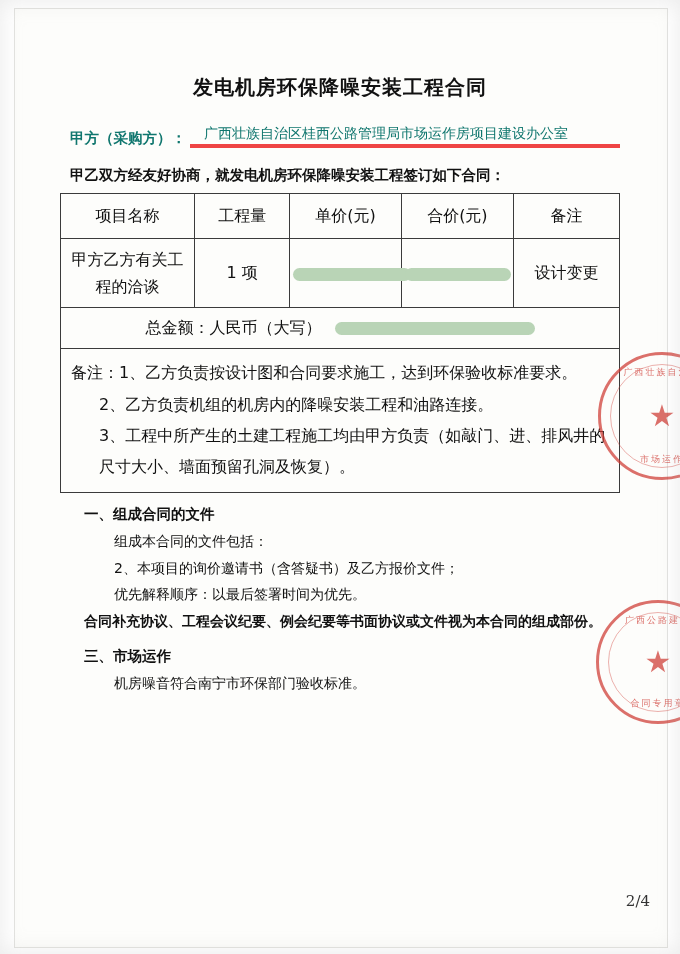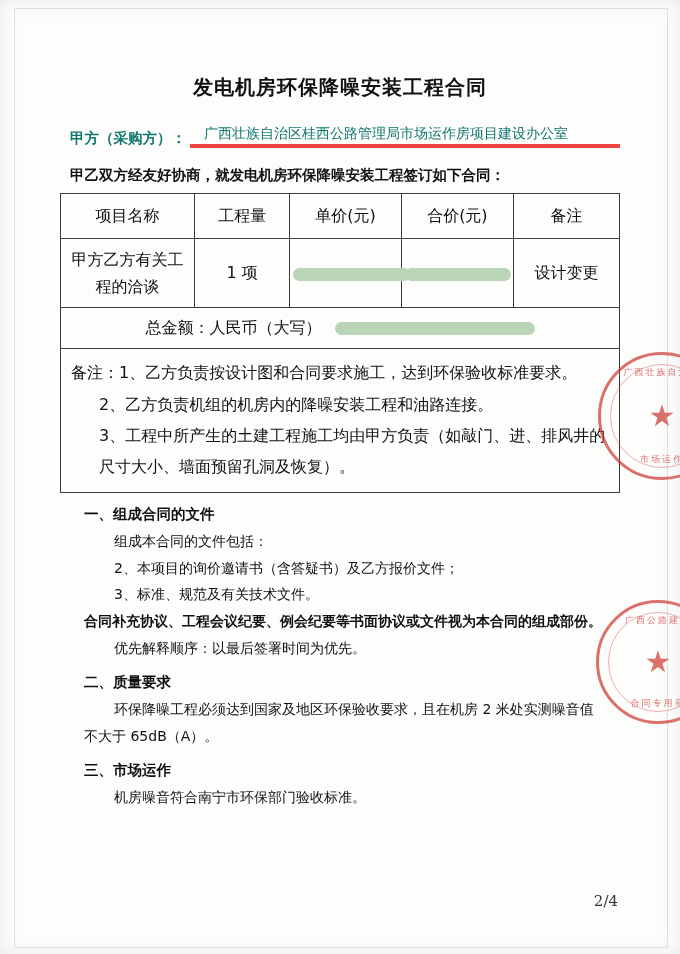--- a/index.html
+++ b/index.html
@@ -142,21 +142,21 @@
     margin: 0 0 0 40px;
   }
   .para.indent {
     margin-left: 54px;
   }
   .para.hang {
     margin-left: 24px;
   }
   .page-num {
     position: absolute;
-    right: 62px;
+    right: 30px;
     bottom: 44px;
     font-size: 15px;
     color: #333;
     font-family: "DejaVu Serif", "Liberation Serif", serif;
     z-index: 12;
   }
   
   .seal {
     position: absolute;
     border-radius: 50%;
@@ -266,30 +266,24 @@
             <span class="ind3">3、工程中所产生的土建工程施工均由甲方负责（如敲门、进、排风井的尺寸大小、墙面预留孔洞及恢复）。</span>
           </td>
         </tr>
       </tbody>
     </table>
 
     <div class="section">
       <div class="sec-title">一、组成合同的文件</div>
       <div class="para indent">组成本合同的文件包括：</div>
       <div class="para indent">2、本项目的询价邀请书（含答疑书）及乙方报价文件；</div>
-      <div class="para indent">3、标准、规范及有关技术文件。</div>
+      <div class="para indent">优先解释顺序：以最后签署时间为优先。</div>
       <div class="para hang" style="font-weight:bold">合同补充协议、工程会议纪要、例会纪要等书面协议或文件视为本合同的组成部份。</div>
-      <div class="para indent">优先解释顺序：以最后签署时间为优先。</div>
     </div>
 
-    <div class="section">
-      <div class="sec-title">二、质量要求</div>
-      <div class="para indent">环保降噪工程必须达到国家及地区环保验收要求，且在机房 2 米处实测噪音值</div>
-      <div class="para hang">不大于 65dB（A）。</div>
-    </div>
 
     <div class="section">
       <div class="sec-title">三、市场运作</div>
       <div class="para indent">机房噪音符合南宁市环保部门验收标准。</div>
     </div>
 
   </div>
 
   <div class="seal seal-top">
     <div class="seal-inner-ring"></div>

